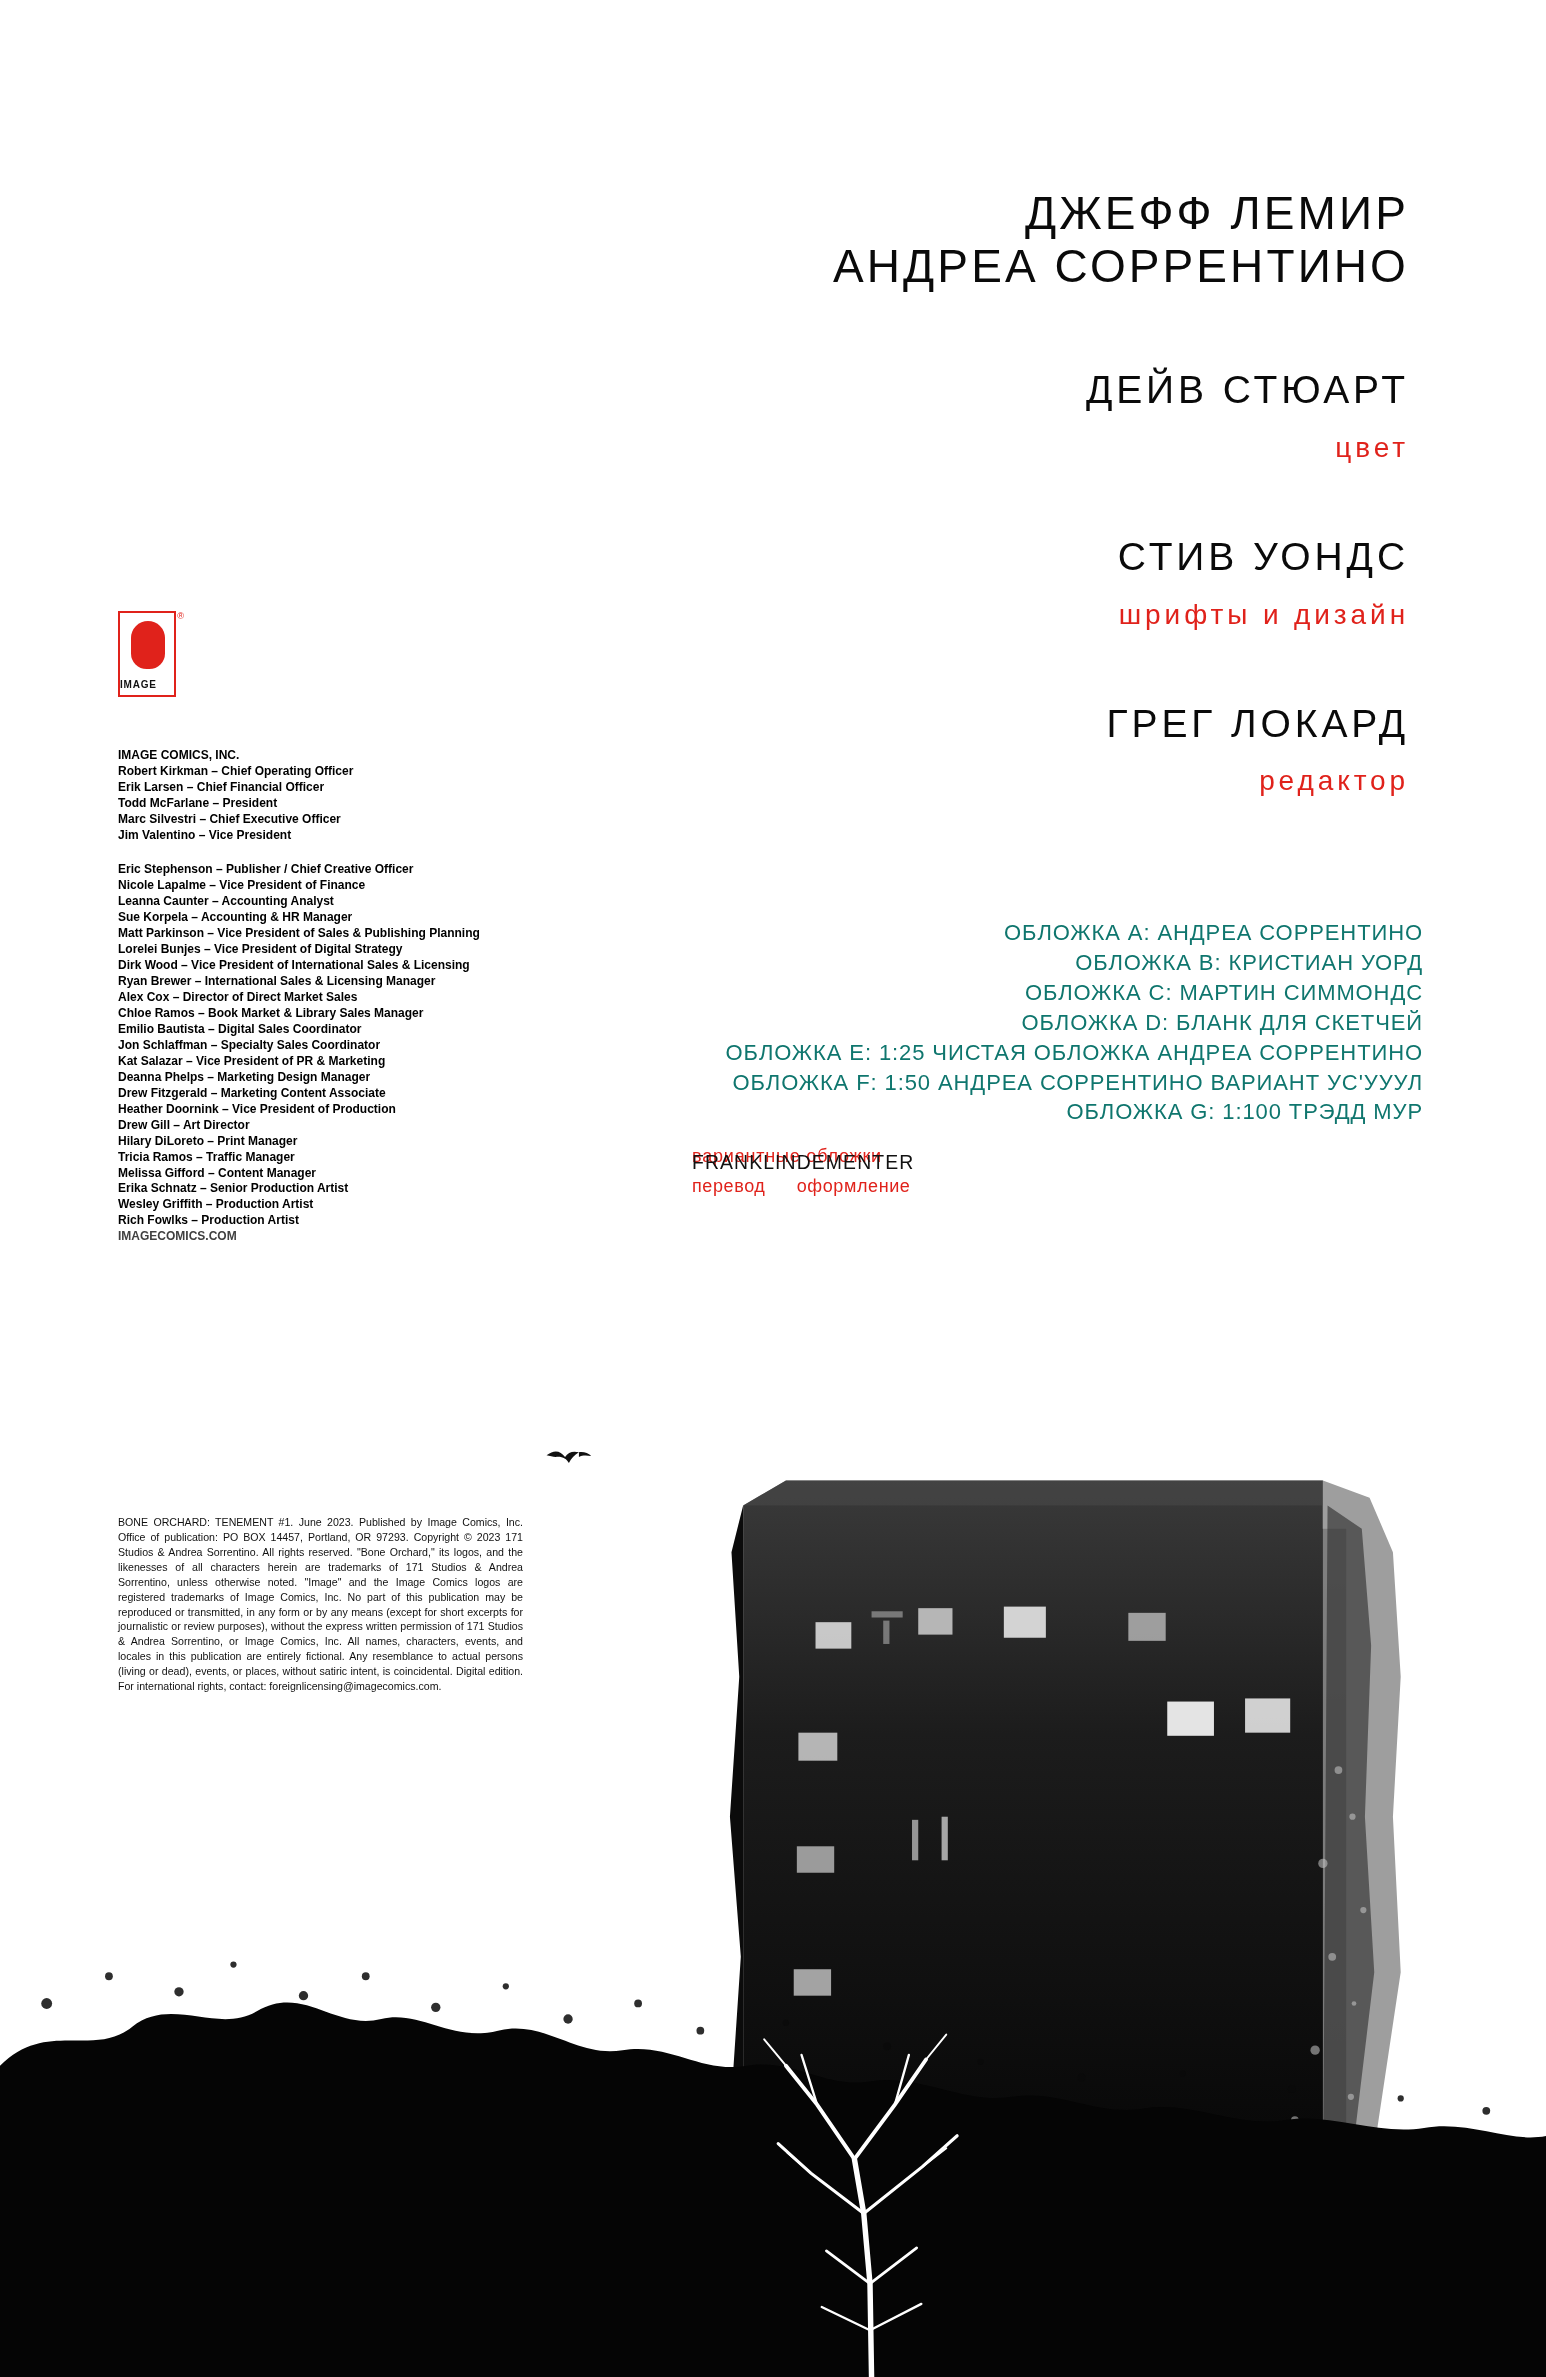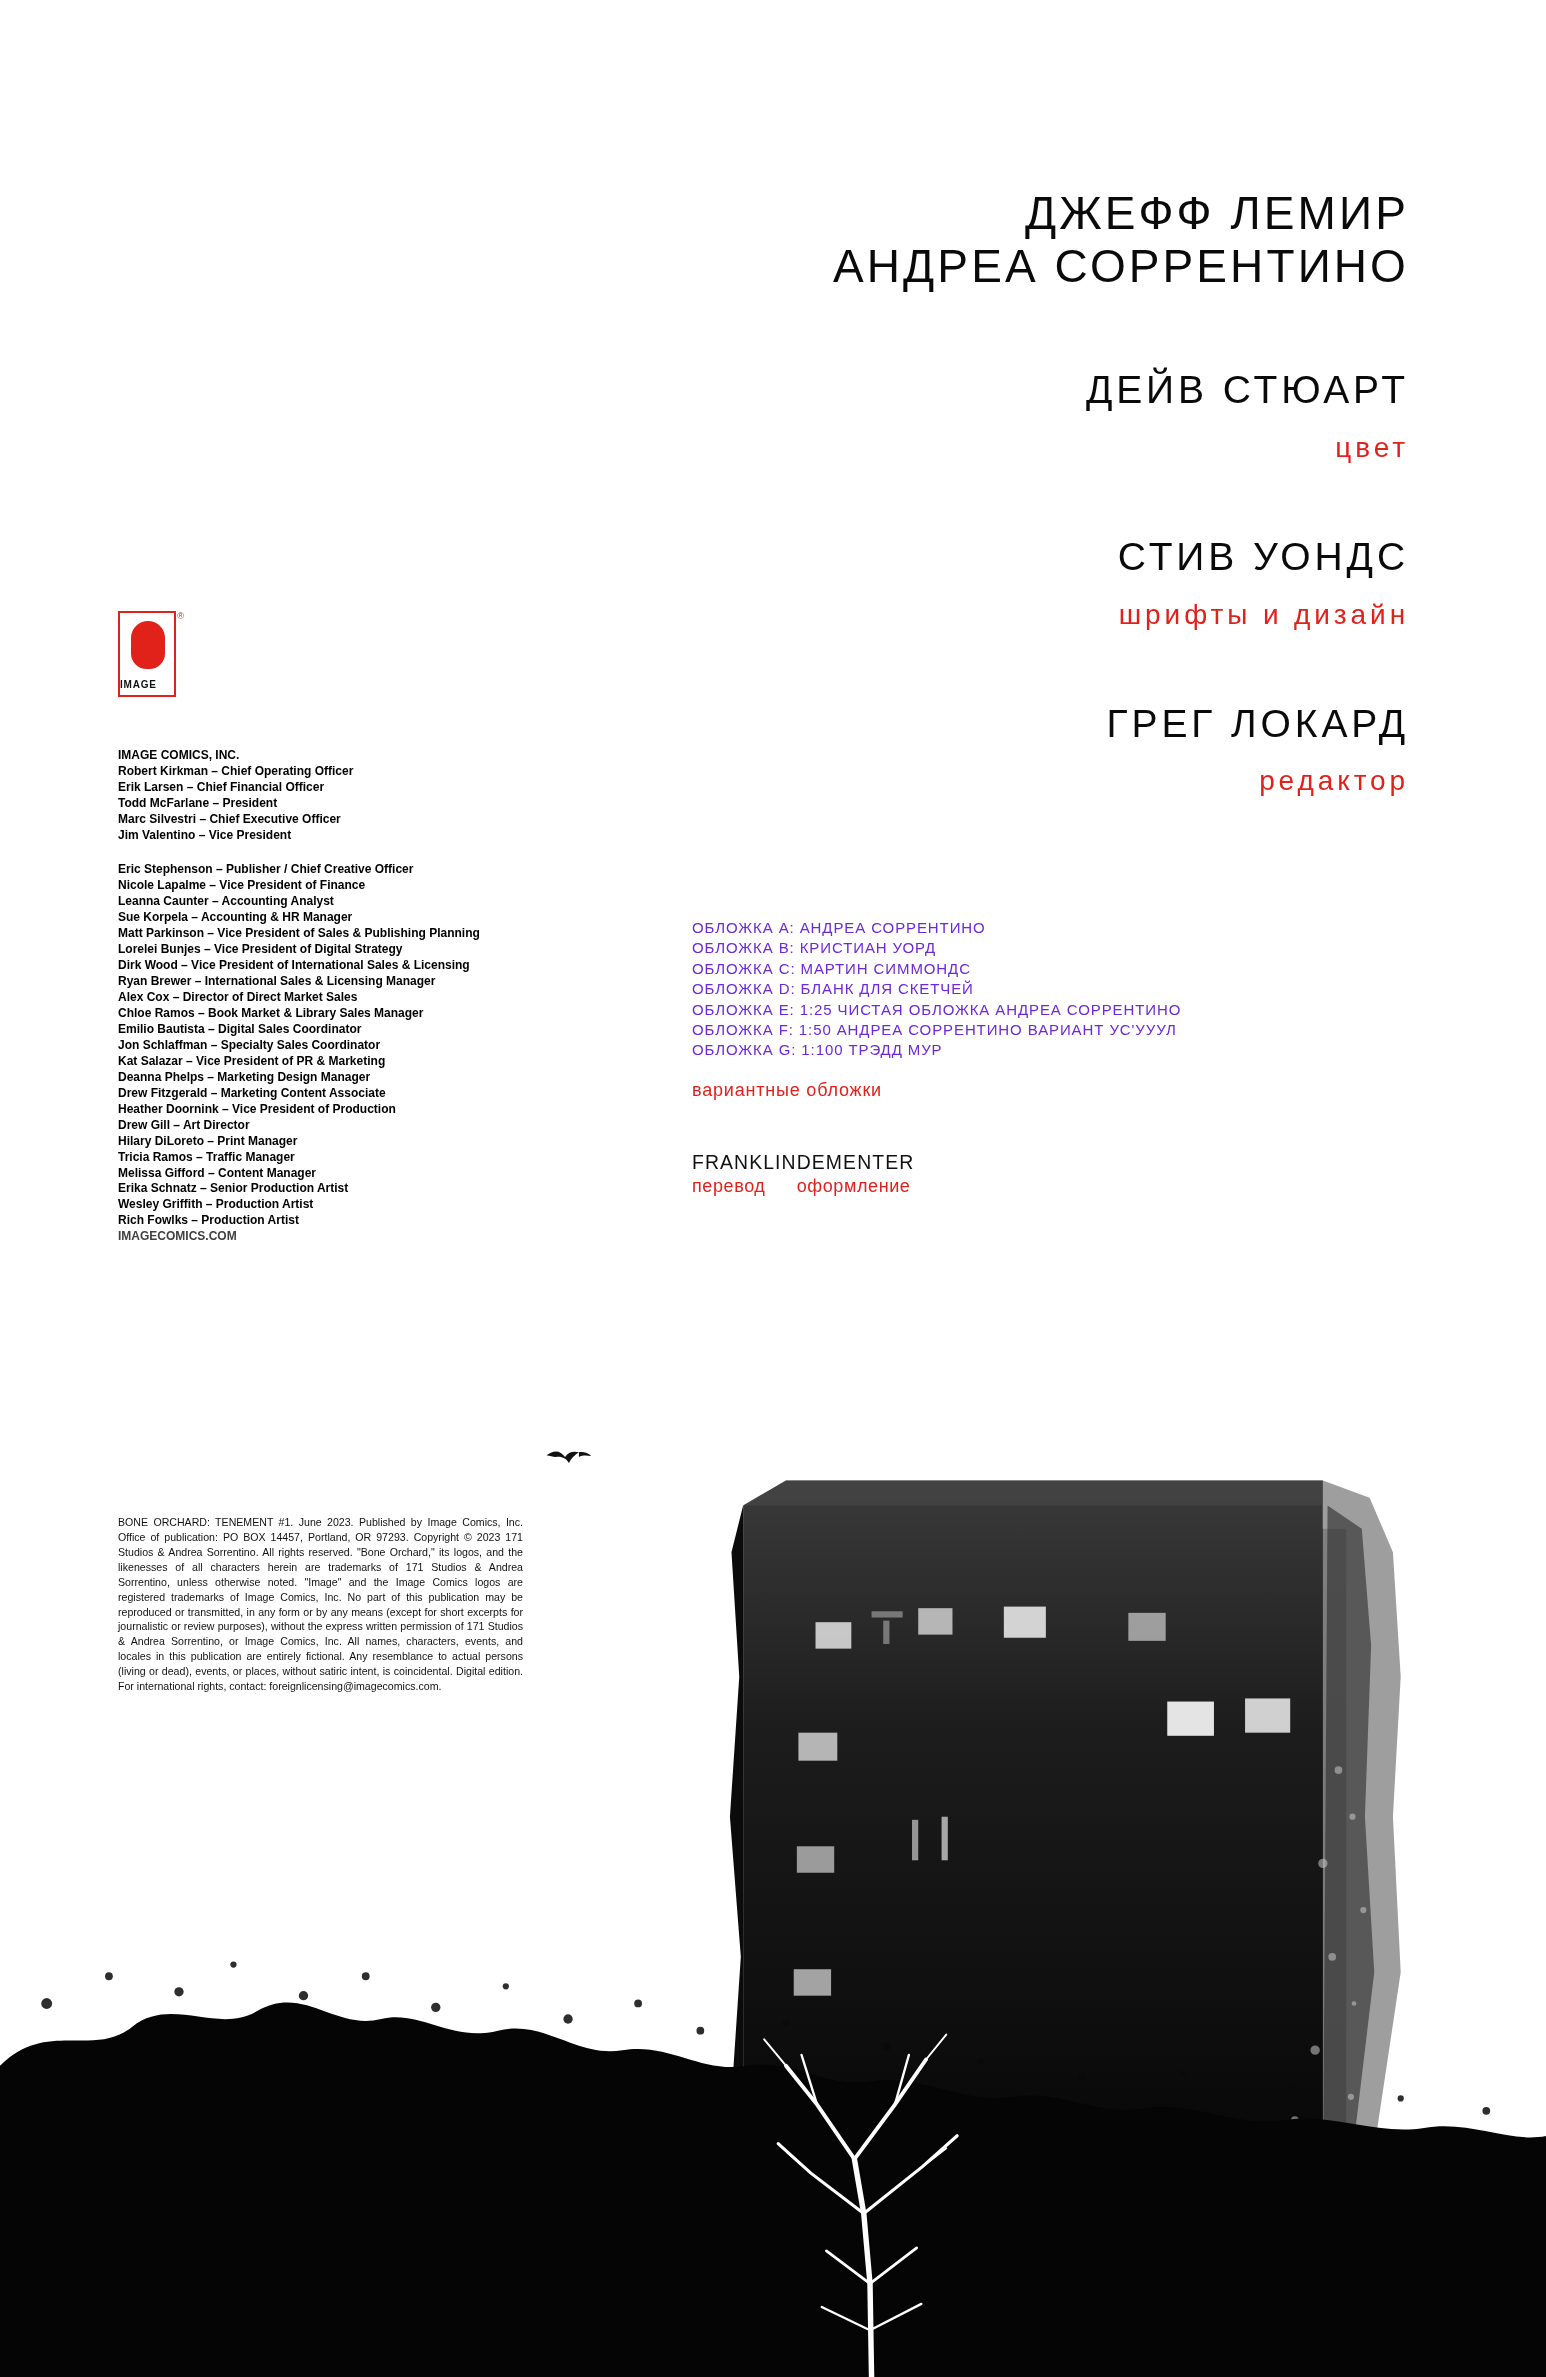--- a/index.html
+++ b/index.html
@@ -53,25 +53,26 @@
 
   
   .covers {
     position: absolute;
     left: 692px;
     top: 918px;
     width: 731px;
     text-align: left;
   }
   .covers .cov-line {
-    font-size: 15px;
+    font-size: 22px;
     letter-spacing: 0.9px;
     line-height: 1.36;
-    color: #6d28d9;
+    color: #0f766e;
     white-space: nowrap;
+    text-align: right;
   }
   .covers .cov-role {
     font-size: 18px;
     letter-spacing: 0.8px;
     color: #e0221b;
     margin-top: 19px;
   }
 
   
   .loc {

